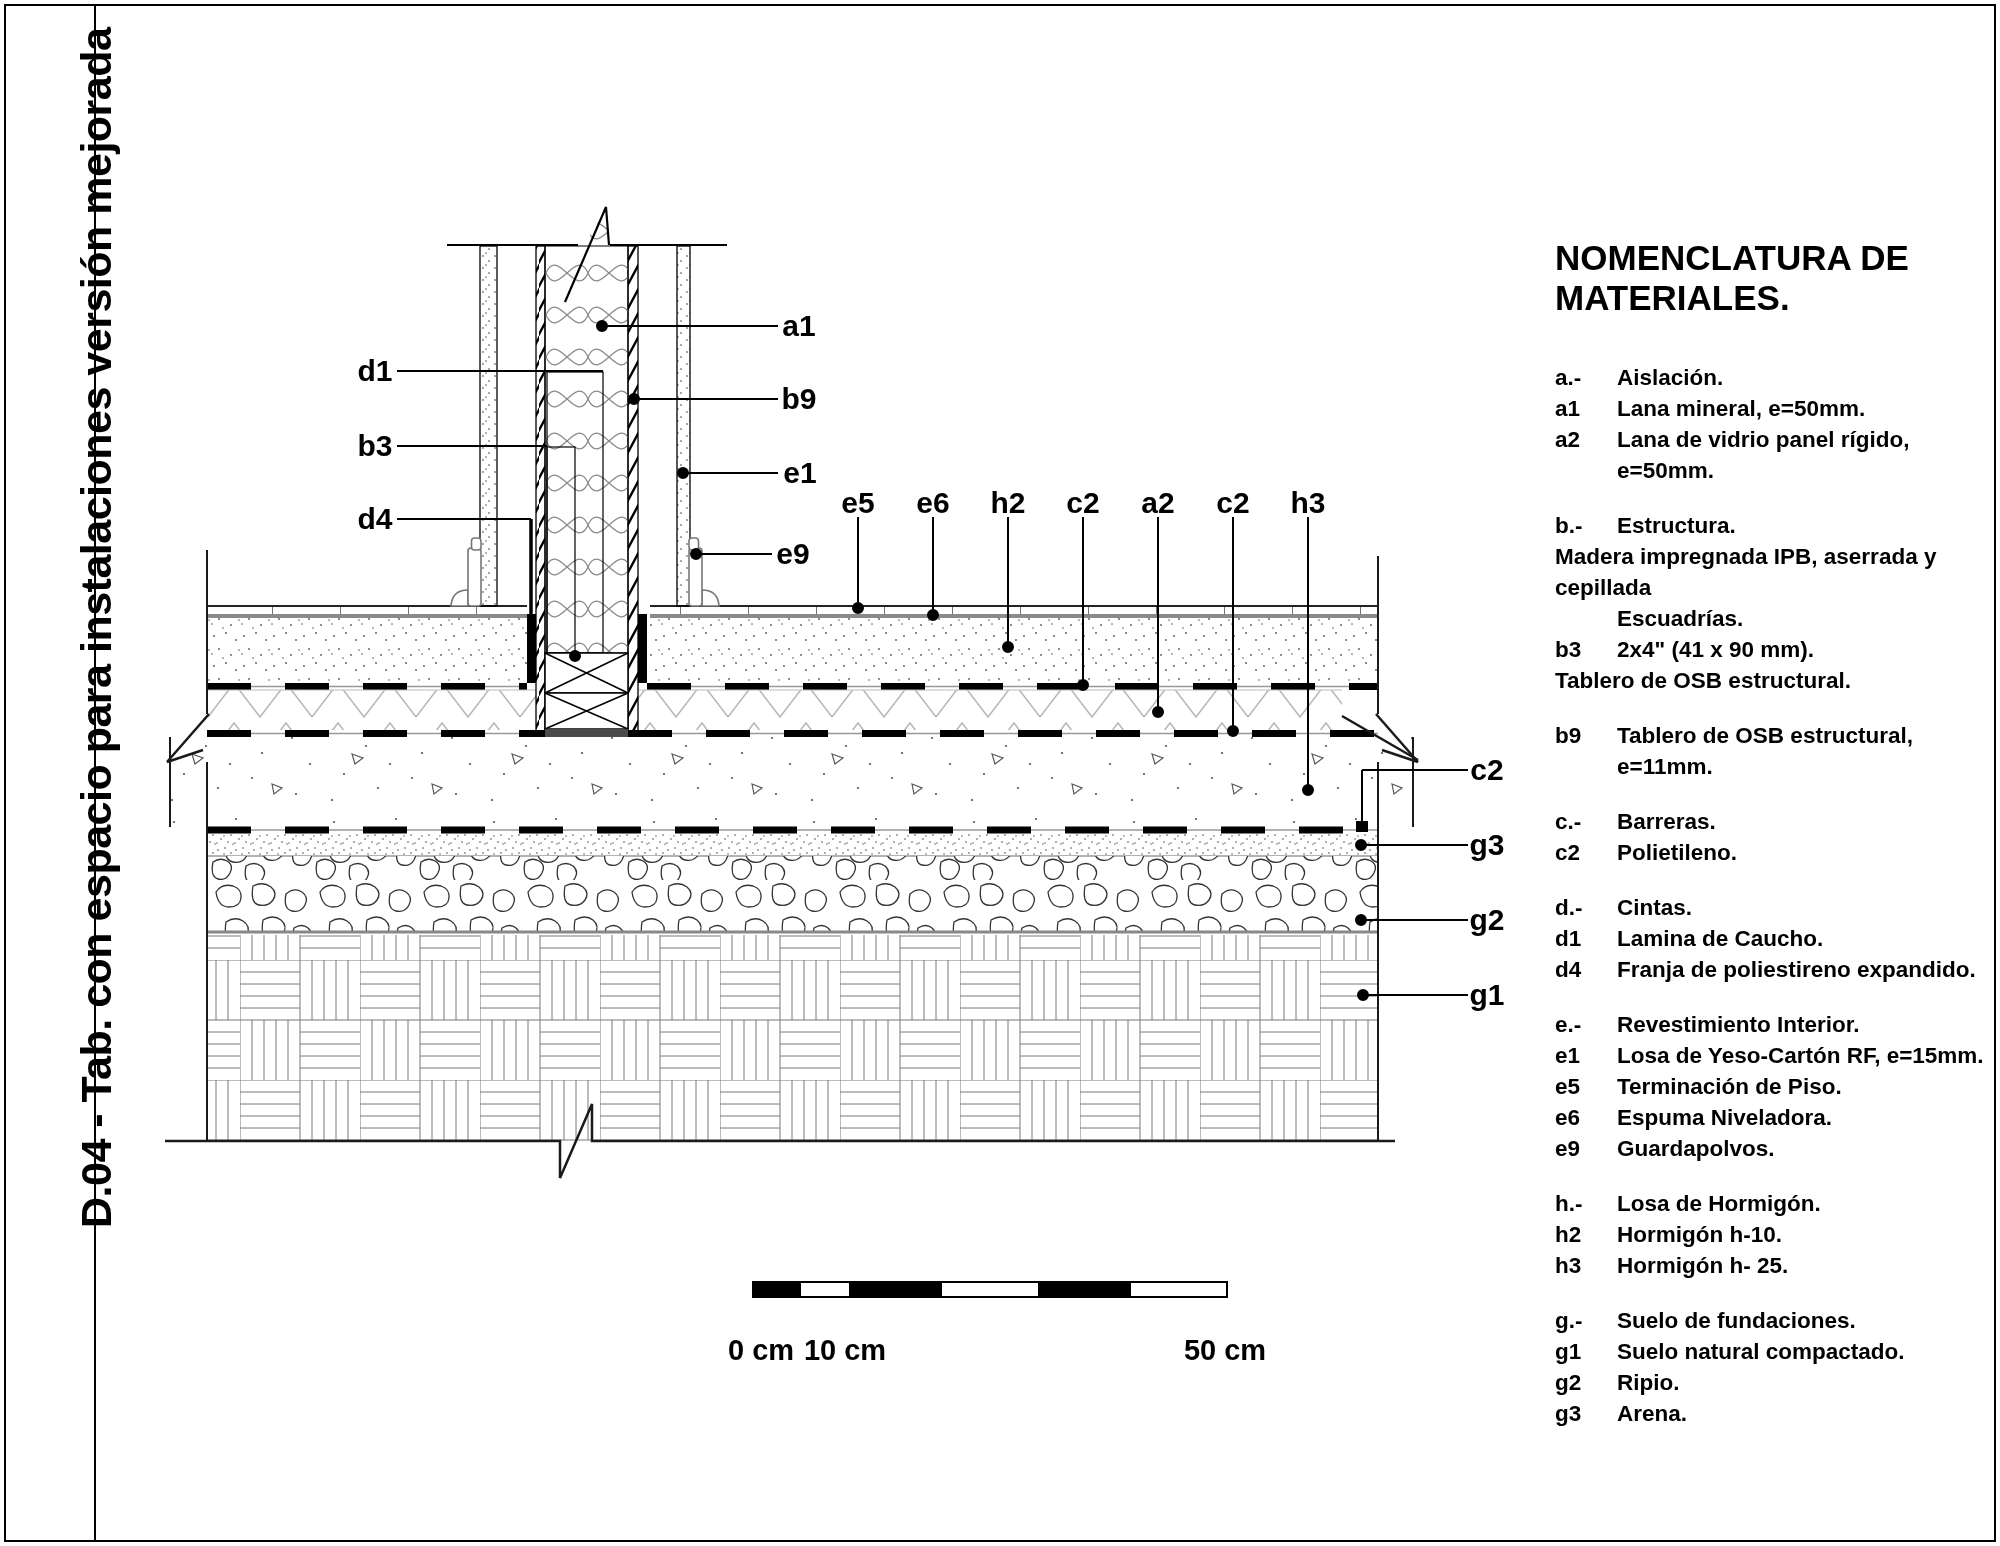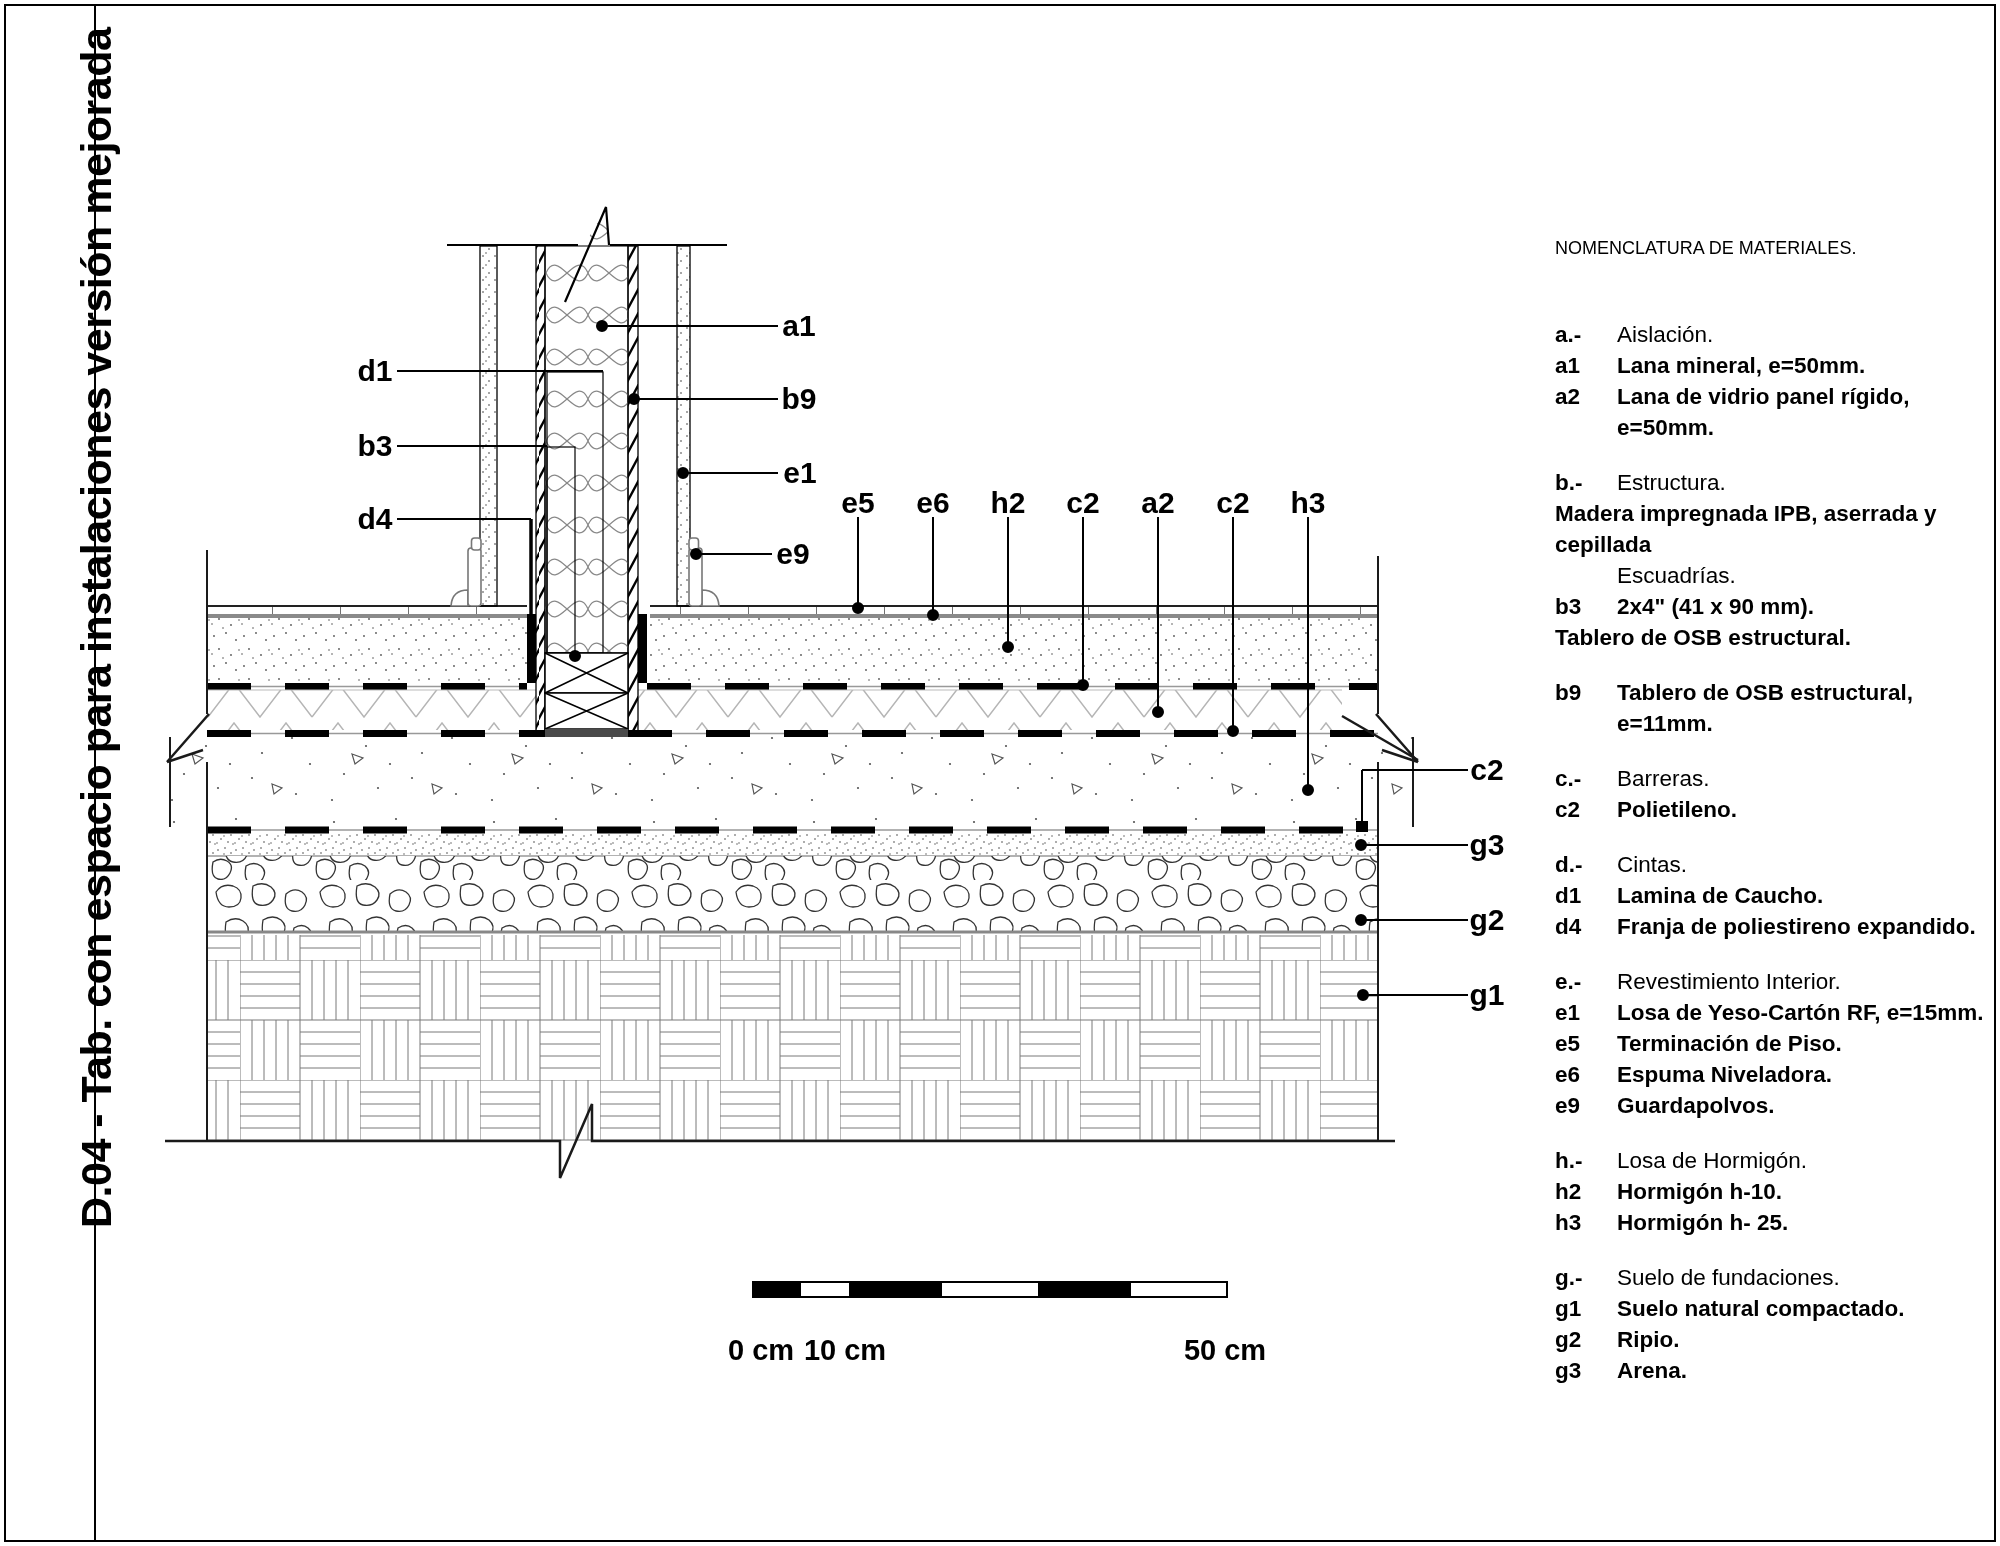--- a/index.html
+++ b/index.html
@@ -4,25 +4,25 @@
 <style>
   html,body{margin:0;padding:0;background:#fff;}
   body{width:2000px;height:1546px;position:relative;font-family:"Liberation Sans",sans-serif;color:#000;overflow:hidden;}
   .frame{position:absolute;inset:4px;border:2px solid #000;pointer-events:none;}
   .side-bar{position:absolute;left:6px;top:6px;width:88px;height:1534px;border-right:2px solid #000;}
   .side-title{position:absolute;left:66px;top:1222px;transform:rotate(-90deg);transform-origin:0 0;
               white-space:nowrap;font-size:43px;font-weight:bold;letter-spacing:-0.5px;}
   .drawing-svg{position:absolute;left:0;top:0;}
   .ann{position:absolute;transform:translate(-50%,-50%);font-size:30px;font-weight:bold;white-space:nowrap;}
   .legend{position:absolute;left:1555px;top:238px;width:432px;}
-  .legend-title{font-size:18px;font-weight:normal;margin-bottom:60px;}
+  .legend-title{font-size:35px;font-weight:bold;margin-bottom:44px;}
   .lrow{display:flex;line-height:31px;font-size:22.5px;font-weight:600;}
   .lrow.gap{margin-top:24px;}
   .lkey{width:62px;flex:0 0 62px;font-weight:bold;}
-  .lrow.header .ltext{font-weight:normal;}
+  .lrow.header .ltext{font-weight:bold;}
   .scalebar{position:absolute;left:752px;top:1281px;width:472px;height:13px;border:2px solid #000;display:flex;}
   .scalebar .seg{height:100%;}
   .scalebar .seg.filled{background:#000;}
   .scale-label{position:absolute;top:1294px;transform:translateX(-50%);font-size:29px;font-weight:bold;white-space:nowrap;margin-top:40px;}
 </style>
 </head>
 <body>
 
 <div class="frame"></div>
 <div class="side-bar">

